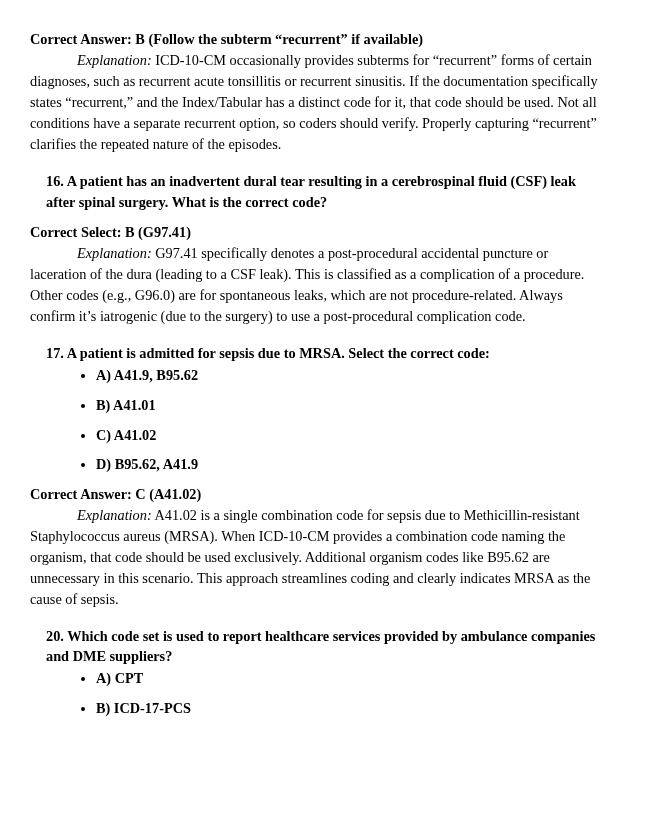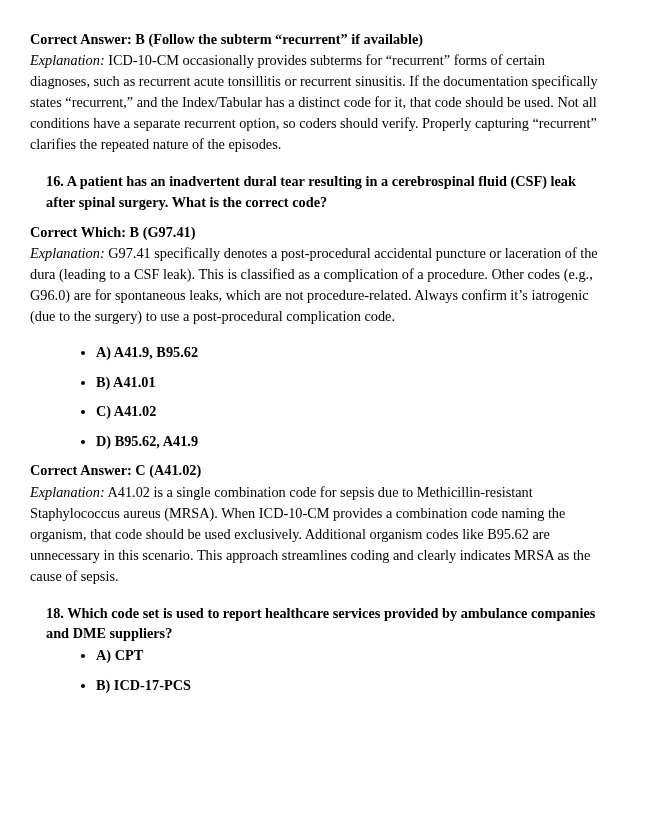--- a/index.html
+++ b/index.html
@@ -30,20 +30,21 @@
     margin: 0 0 1px 0;
   }
   .explanation {
     font-size: 14.3px;
     line-height: 1.47;
     text-align: left;
     margin: 0;
   }
   .explanation .exp-label {
     font-style: italic;
+    margin-left: 47px;
   }
   .question {
     font-weight: bold;
     font-size: 14.3px;
     line-height: 1.42;
     margin: 0 0 3px 16px;
   }
   ul.options {
     list-style: disc;
     margin: 0 0 6px 0;
@@ -67,43 +68,44 @@
     <p class="explanation"><span class="exp-label">Explanation:</span><span> ICD-10-CM occasionally provides subterms for “recurrent” forms of certain diagnoses, such as recurrent acute tonsillitis or recurrent sinusitis. If the documentation specifically states “recurrent,” and the Index/Tabular has a distinct code for it, that code should be used. Not all conditions have a separate recurrent option, so coders should verify. Properly capturing “recurrent” clarifies the repeated nature of the episodes.</span></p>
   </div>
 
   <div class="gap-sm"></div>
 
   <div class="block">
     <p class="question">16. A patient has an inadvertent dural tear resulting in a cerebrospinal fluid (CSF) leak after spinal surgery. What is the correct code?</p>
   </div>
 
   <div class="block">
-    <p class="answer-line">Correct Which: B (G97.41)</p>
+    <p class="answer-line">Correct Select: B (G97.41)</p>
     <p class="explanation"><span class="exp-label">Explanation:</span><span> G97.41 specifically denotes a post-procedural accidental puncture or laceration of the dura (leading to a CSF leak). This is classified as a complication of a procedure. Other codes (e.g., G96.0) are for spontaneous leaks, which are not procedure-related. Always confirm it’s iatrogenic (due to the surgery) to use a post-procedural complication code.</span></p>
   </div>
 
   <div class="gap-sm"></div>
 
   <div class="block">
+    <p class="question">17. A patient is admitted for sepsis due to MRSA. Select the correct code:</p>
     <ul class="options">
       <li>A) A41.9, B95.62</li>
       <li>B) A41.01</li>
       <li>C) A41.02</li>
       <li>D) B95.62, A41.9</li>
     </ul>
   </div>
 
   <div class="block">
     <p class="answer-line">Correct Answer: C (A41.02)</p>
     <p class="explanation"><span class="exp-label">Explanation:</span><span> A41.02 is a single combination code for sepsis due to Methicillin-resistant Staphylococcus aureus (MRSA). When ICD-10-CM provides a combination code naming the organism, that code should be used exclusively. Additional organism codes like B95.62 are unnecessary in this scenario. This approach streamlines coding and clearly indicates MRSA as the cause of sepsis.</span></p>
   </div>
 
   <div class="gap-sm"></div>
 
   <div class="block">
-    <p class="question">18. Which code set is used to report healthcare services provided by ambulance companies and DME suppliers?</p>
+    <p class="question">20. Which code set is used to report healthcare services provided by ambulance companies and DME suppliers?</p>
     <ul class="options">
       <li>A) CPT</li>
       <li>B) ICD-17-PCS</li>
     </ul>
   </div>
 
 </div>
 
 </body></html>

